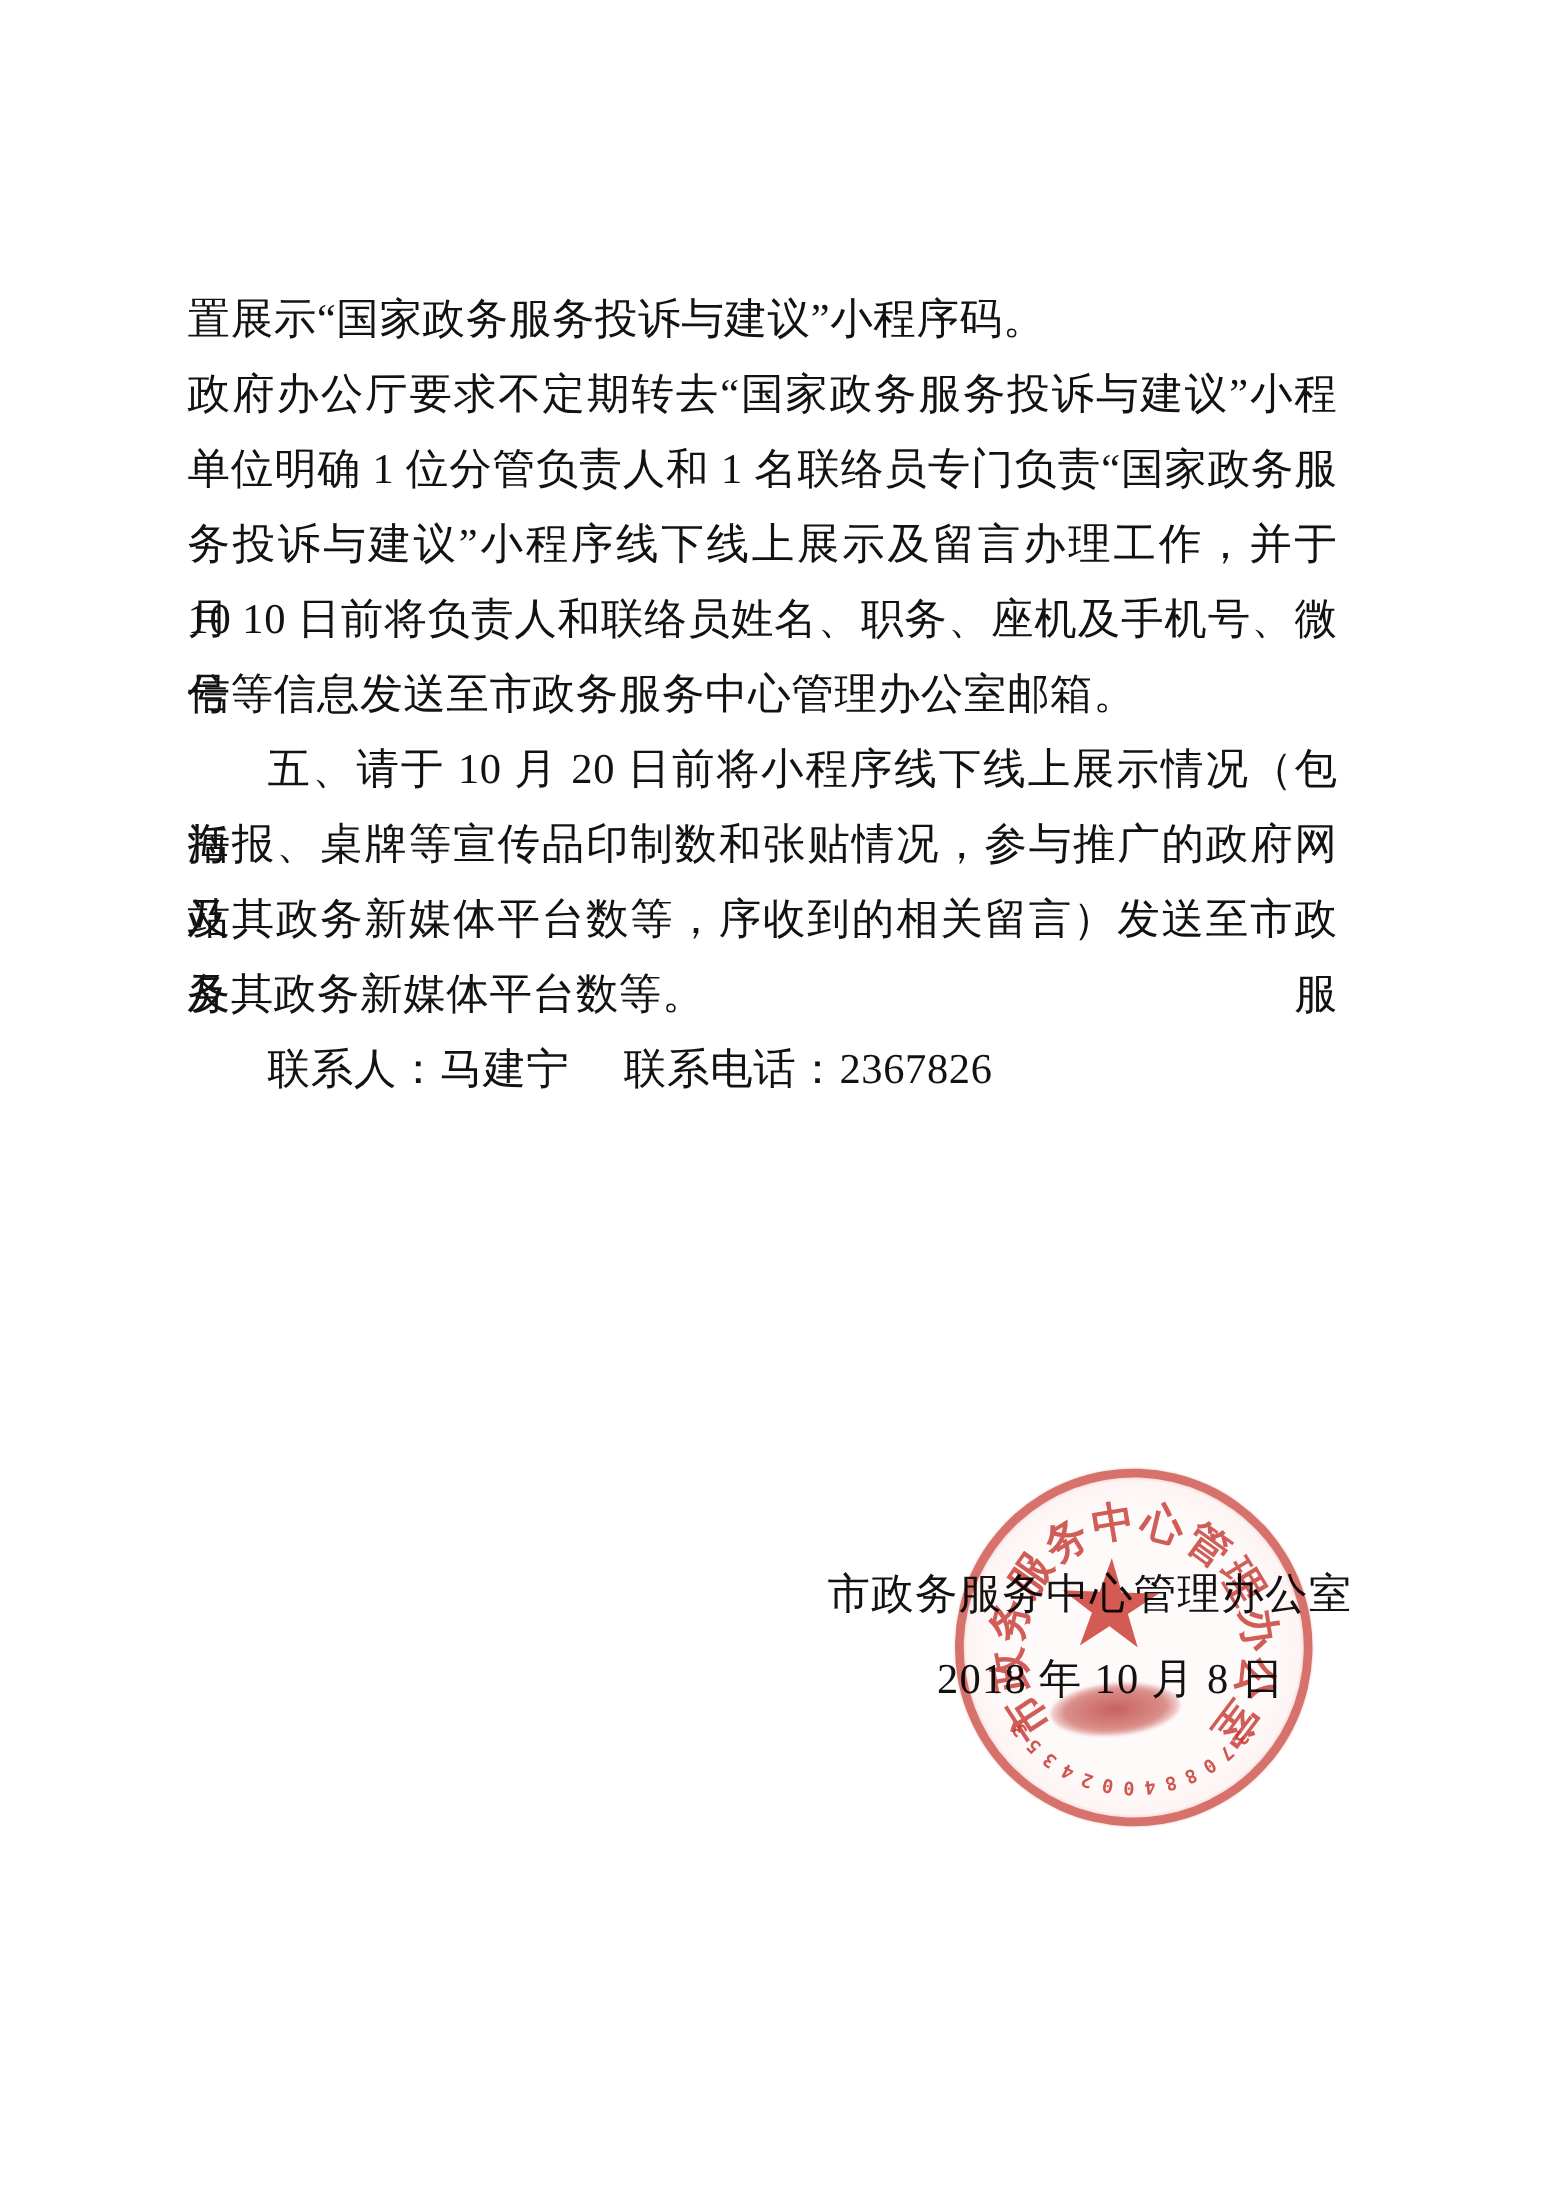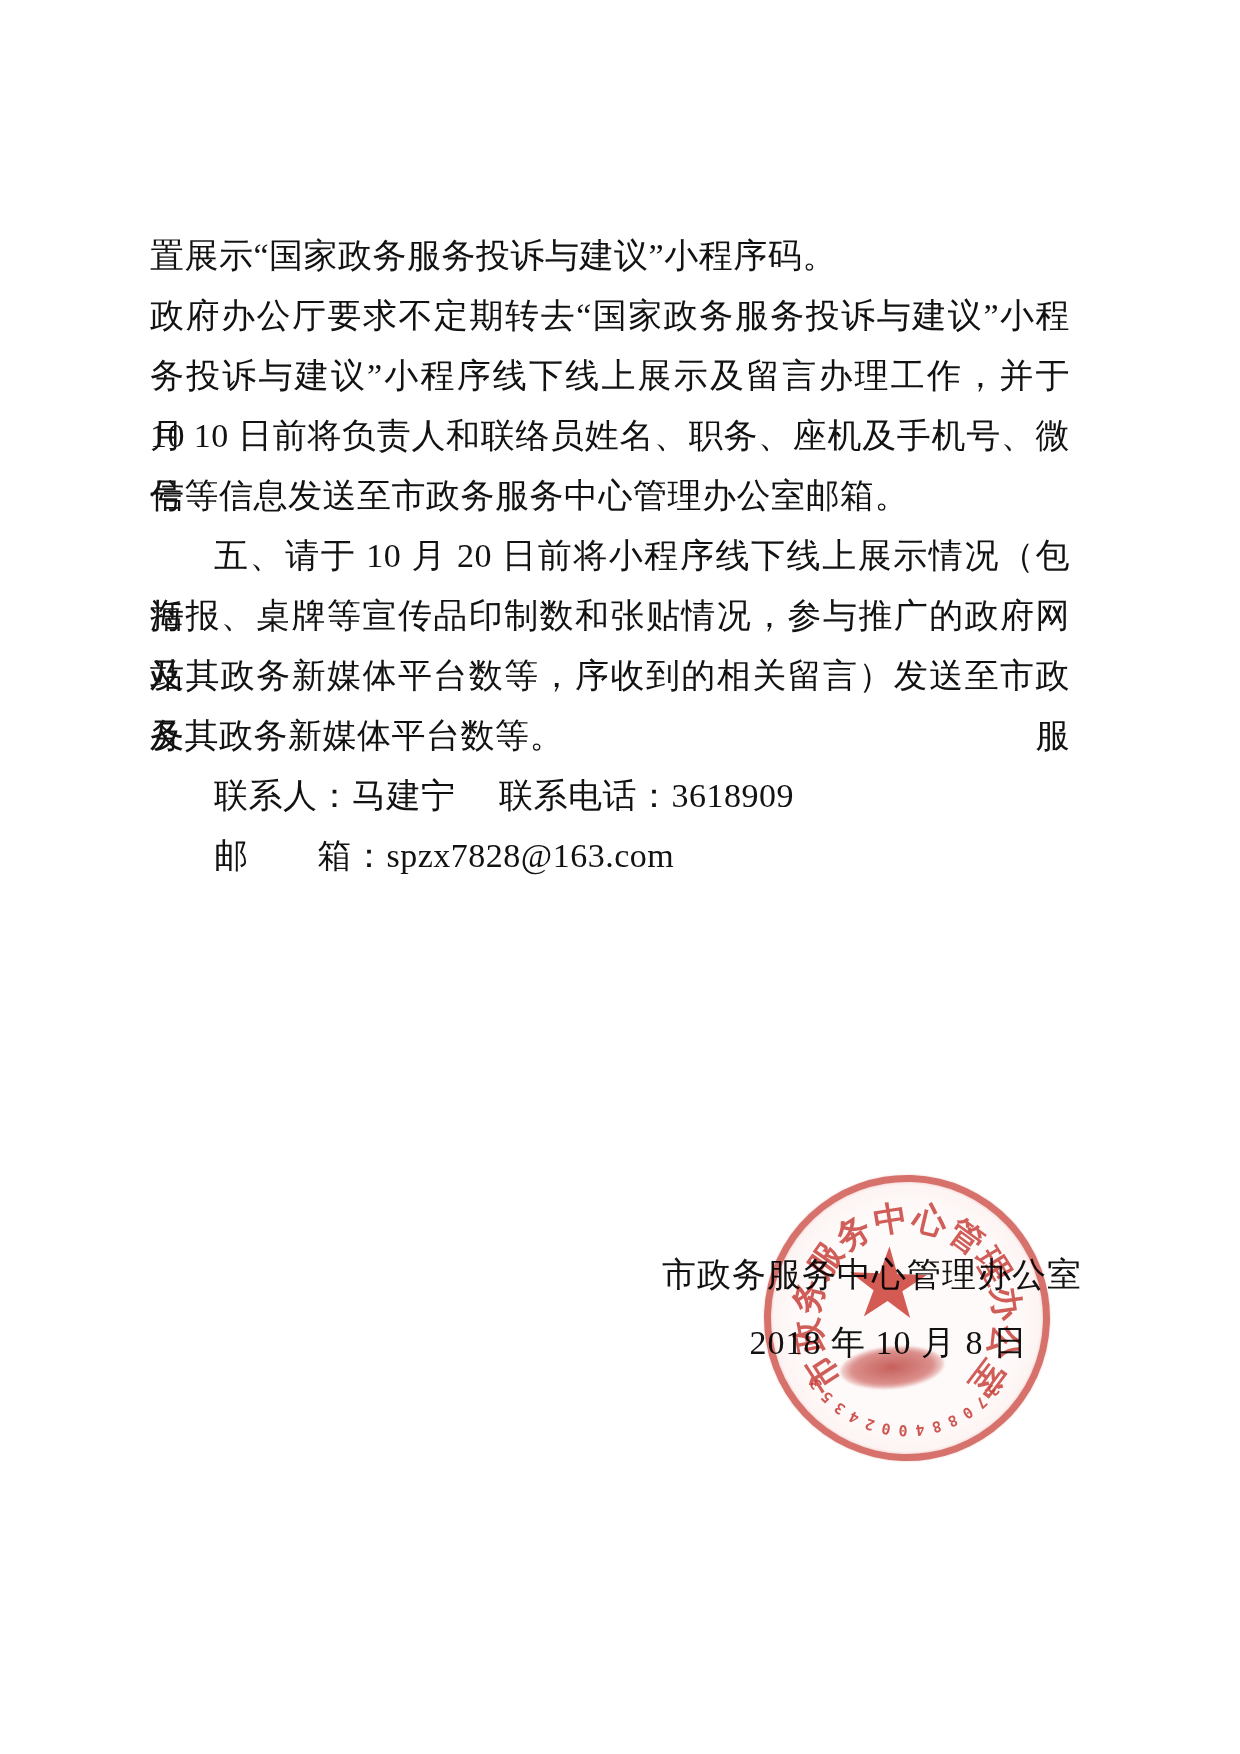--- a/index.html
+++ b/index.html
@@ -83,29 +83,29 @@
   }
 </style>
 </head>
 <body>
 
 <div class="page">
 
   <div class="doc">
     <div class="line">置展示“国家政务服务投诉与建议”小程序码。</div>
     <div class="line fill">政府办公厅要求不定期转去“国家政务服务投诉与建议”小程</div>
+    <div class="line fill">单位明确 1 位分管负责人和 1 名联络员专门负责“国家政务服</div>
     <div class="line fill">务投诉与建议”小程序线下线上展示及留言办理工作，并于 10</div>
     <div class="line fill">月 10 日前将负责人和联络员姓名、职务、座机及手机号、微信</div>
     <div class="line">号等信息发送至市政务服务中心管理办公室邮箱。</div>
     <div class="line fill indent">五、请于 10 月 20 日前将小程序线下线上展示情况（包括</div>
     <div class="line fill">海报、桌牌等宣传品印制数和张贴情况，参与推广的政府网站</div>
     <div class="line fill">及其政务新媒体平台数等，序收到的相关留言）发送至市政务服</div>
     <div class="line">及其政务新媒体平台数等。</div>
-    <div class="line indent">联系人：马建宁　 联系电话：3618909</div>
-    <div class="line indent">邮　　箱：spzx7828@163.com</div>
+    <div class="line indent">联系人：马建宁　 联系电话：2367826</div>
   </div>
 
   <div class="sig">市政务服务中心管理办公室</div>
   <div class="date">2018 年 10 月 8 日</div>
 
   <div class="stamp">
     <div class="stamp-ring"></div>
     <div class="stamp-arc">
         <span style="transform: translate(-50%, -50%) rotate(-125deg) translateY(-100px);">市</span>
         <span style="transform: translate(-50%, -50%) rotate(-102.273deg) translateY(-100px);">政</span>

